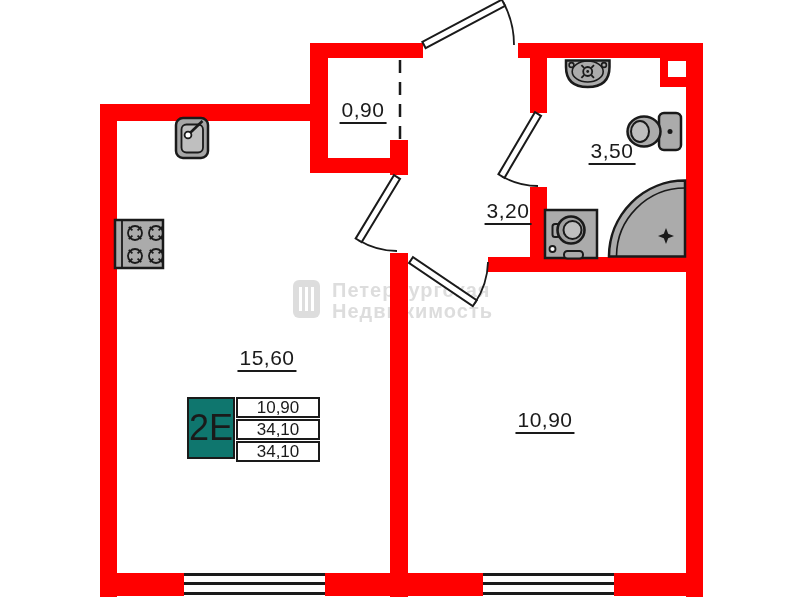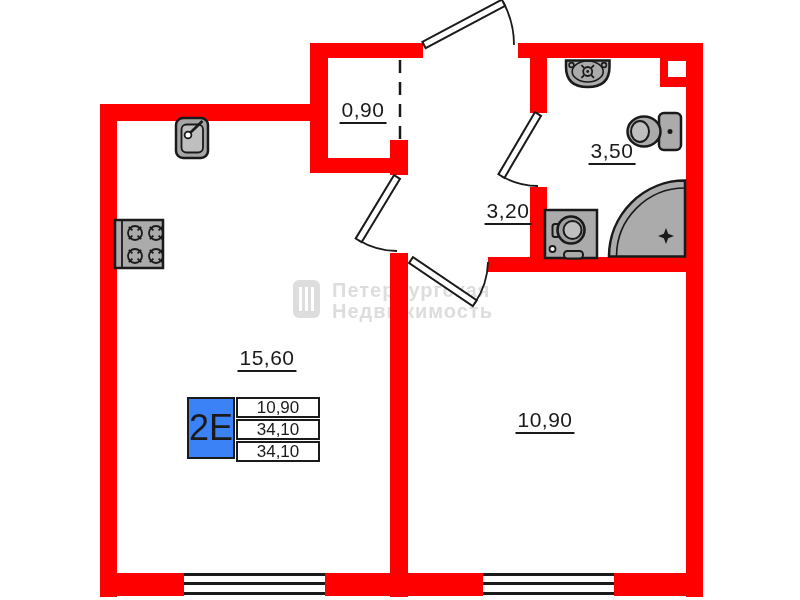--- a/index.html
+++ b/index.html
@@ -20,21 +20,21 @@
   #gfx{position:absolute;left:0;top:0;z-index:4;}
   
   .room-label{
     position:absolute;z-index:5;transform:translate(-50%,-50%);
     font-size:21px;letter-spacing:0.5px;white-space:nowrap;
   }
   .room-label span{border-bottom:2px solid #1a1a1a;padding:0 2px 1px 2px;text-align:center;}
   
   .stamp{position:absolute;left:187px;top:397px;z-index:5;display:flex;align-items:flex-start;}
   .stamp-type{
-    width:44px;height:58px;border:2px solid #1a1a1a;background:#3b82f6;
+    width:44px;height:58px;border:2px solid #1a1a1a;background:#0f766e;
     display:flex;align-items:center;justify-content:center;
     font-size:36px;line-height:1;
   }
   .stamp-rows{display:flex;flex-direction:column;margin-left:1px;}
   .stamp-rows .srow{
     width:80px;height:17px;border:2px solid #1a1a1a;background:#fff;margin-bottom:1px;
     display:flex;align-items:center;justify-content:center;
     font-size:17px;line-height:1;
   }
   

